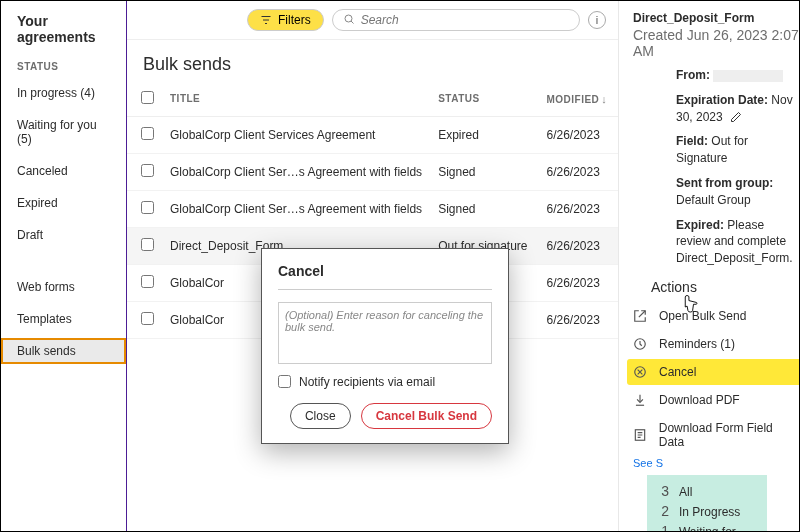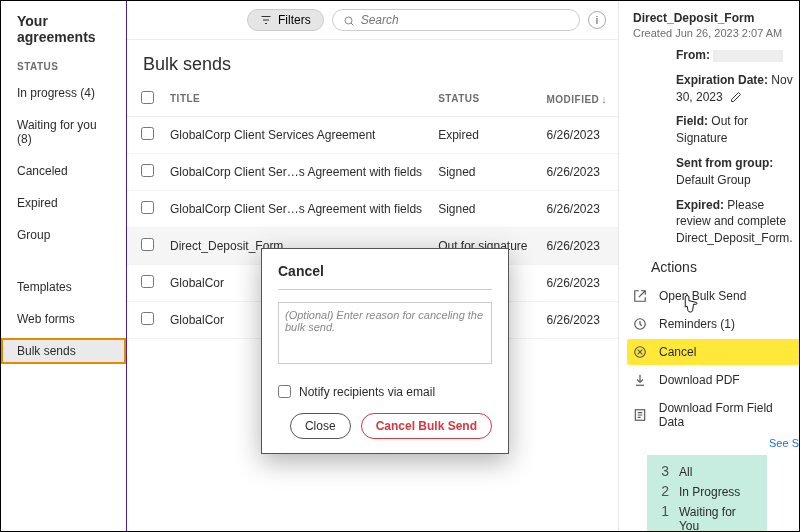--- a/index.html
+++ b/index.html
@@ -11,87 +11,87 @@
   .sidebar h1 { font-size: 14px; font-weight: 700; padding: 0 16px 10px; }
   .status-label { font-size: 10px; color: #6e6e6e; letter-spacing: .5px; padding: 6px 16px 8px; font-weight: 600; }
   .side-item { padding: 6px 16px; font-size: 12px; color: #2c2c2c; cursor: pointer; margin-bottom: 6px;}
   .side-item.active { background: #eaeaea; }
   .side-item.highlight { outline: 2px solid #e68a00; outline-offset: -2px; }
   .side-gap { height: 20px; }
 
   
   .main { flex: 1; display: flex; flex-direction: column; border-right: 1px solid #e8e8e8; min-width: 0; }
   .topbar { display: flex; align-items: center; gap: 8px; padding: 8px 12px; border-bottom: 1px solid #eee; }
-  .btn-filters { display:flex; align-items:center; gap:6px; border:1px solid #ccc; border-radius:14px; padding:3px 12px; font-size:12px; cursor:pointer; background:#e5e5e5;}
-  .search { flex:1; display:flex; align-items:flex-end; gap:6px; border:1px solid #ccc; border-radius:14px; padding:3px 10px; color:#888; font-style: italic;}
+  .btn-filters { display:flex; align-items:center; gap:6px; border:1px solid #ccc; border-radius:14px; padding:3px 12px; font-size:12px; cursor:pointer; background:#fde047;}
+  .search { flex:1; display:flex; align-items:flex-start; gap:6px; border:1px solid #ccc; border-radius:14px; padding:3px 10px; color:#888; font-style: italic;}
   .search input { border:0; outline:0; flex:1; font-size:12px; font-style: italic; color:#2c2c2c; background:transparent;}
   .info-icon { width:18px; height:18px; display:flex; align-items:center; justify-content:center; border:1px solid #aaa; border-radius:50%; color:#555; font-size:11px; cursor:pointer;}
   .main h2 { font-size:18px; font-weight:400; padding: 14px 16px 6px; }
   table { width:100%; border-collapse: collapse; }
   thead th { text-align:left; font-size:10px; letter-spacing:.5px; color:#6e6e6e; font-weight:600; padding: 10px 8px; border-bottom:1px solid #eee;}
   thead th:first-child, tbody td:first-child { width:34px; text-align:center; padding-left:14px;}
   tbody td { font-size:12px; color:#2c2c2c; padding:10px 8px; border-bottom:1px solid #f2f2f2; white-space:nowrap; overflow:hidden; text-overflow:ellipsis;}
   tbody tr.sel { background:#f5f5f5;}
   input[type=checkbox]{ width:13px; height:13px;}
   .col-title{width:220px;}
   .col-status{width:120px;}
   .col-mod{width:90px;}
   .sort-arrow{font-size:11px; color:#888; margin-left:2px;}
 
   
   .panel { width:180px; padding:10px 0 10px 14px; font-size:12px; overflow:hidden;}
   .panel-title { font-size:12px; font-weight:700; margin-bottom:2px;}
-  .panel-sub { color:#6e6e6e; font-size:11px; margin-bottom:8px;}
+  .panel-sub { color:#6e6e6e; font-size:14px; margin-bottom:8px;}
   .panel-row { margin-bottom:8px; line-height:1.4;padding-left:43px;}
   .panel-row b { font-weight:700;}
   .grey-chip { display:inline-block; width:70px; height:12px; background:#eee; vertical-align:middle;}
   .pencil{ display:inline-block; width:12px; height:12px; vertical-align:middle; margin-left:4px;}
   .section-head { font-size:14px; font-weight:400; margin:12px 18px 8px;}
   .action { display:flex; align-items:center; gap:10px; padding:6px 6px; margin:0 -6px 2px; cursor:pointer; font-size:12px; border-radius:3px;}
   .action.hl { background:#ffe838; position:relative;}
   .action .icon{width:16px; text-align:center; color:#555;}
-  .see{ color:#1473e6; text-align:right; font-size:11px; padding-right:0;}
+  .see{ color:#1473e6; font-size:11px; padding-right:0;}
   .agree-block{ background:#c7ede1; padding:6px 8px; width:120px; margin:6px 0 2px 14px;}
   .agree-row{ display:flex; align-items:baseline; gap:10px; padding:2px 0;}
   .agree-row .num{ width:14px; text-align:right; color:#505050; font-size:14px;}
   .cursor{position:absolute; left:676px; top:294px; pointer-events:none; z-index:50;}
 
   
   .modal{ position:absolute; left:260px; top:247px; width:248px; background:#fff; border:1px solid #555; box-shadow:0 8px 25px rgba(0,0,0,.3); z-index:40; padding:14px 16px 14px;}
   .modal h3{ font-size:14px; font-weight:700; margin-bottom:10px;}
   .modal .line{height:1px;background:#ccc;margin-bottom:12px;}
   .modal textarea{ width:100%; height:62px; border:1px solid #ccc; padding:6px; font-family:inherit; font-size:11px; color:#2c2c2c; resize:none; font-style:italic;}
   .modal textarea::placeholder{color:#888;}
-  .modal .notify{display:flex; align-items:flex-start; gap:8px; margin:18px 0 14px; font-size:12px;}
+  .modal .notify{display:flex; align-items:flex-start; gap:8px; margin:8px 0 14px; font-size:12px;}
   .modal-buttons{display:flex; justify-content:flex-end; gap:10px;}
   .pill{ border-radius:14px; padding:5px 14px; font-size:12px; cursor:pointer; background:#fff;}
   .pill.close{ border:1px solid #555; color:#2c2c2c;}
   .pill.danger{ border:1.5px solid #d7373f; color:#d7373f; font-weight:600;text-align:center;}
 
   svg{display:block;}
 </style>
 </head>
 <body>
 
 <div class="app">
 
   <aside class="sidebar">
     <h1>Your agreements</h1>
     <div class="status-label">STATUS</div>
     <div id="sidebar-filters">
         <div class="side-item">In progress (4)</div>
-        <div class="side-item">Waiting for you (8)</div>
+        <div class="side-item">Waiting for you (5)</div>
         <div class="side-item">Canceled</div>
         <div class="side-item">Expired</div>
-        <div class="side-item">Group</div>
+        <div class="side-item">Draft</div>
       </div>
     <div class="side-gap"></div>
     <div id="sidebar-views">
+        <div class="side-item">Web forms</div>
         <div class="side-item">Templates</div>
-        <div class="side-item">Web forms</div>
         <div class="side-item active highlight">Bulk sends</div>
       </div>
   </aside>
 
   <section class="main">
     <div class="topbar">
       <div style="width:100px;"></div>
       <button class="btn-filters">
         <span class="icon">
           <svg width="12" height="12" viewBox="0 0 24 24" fill="none" stroke="#333" stroke-width="2">

